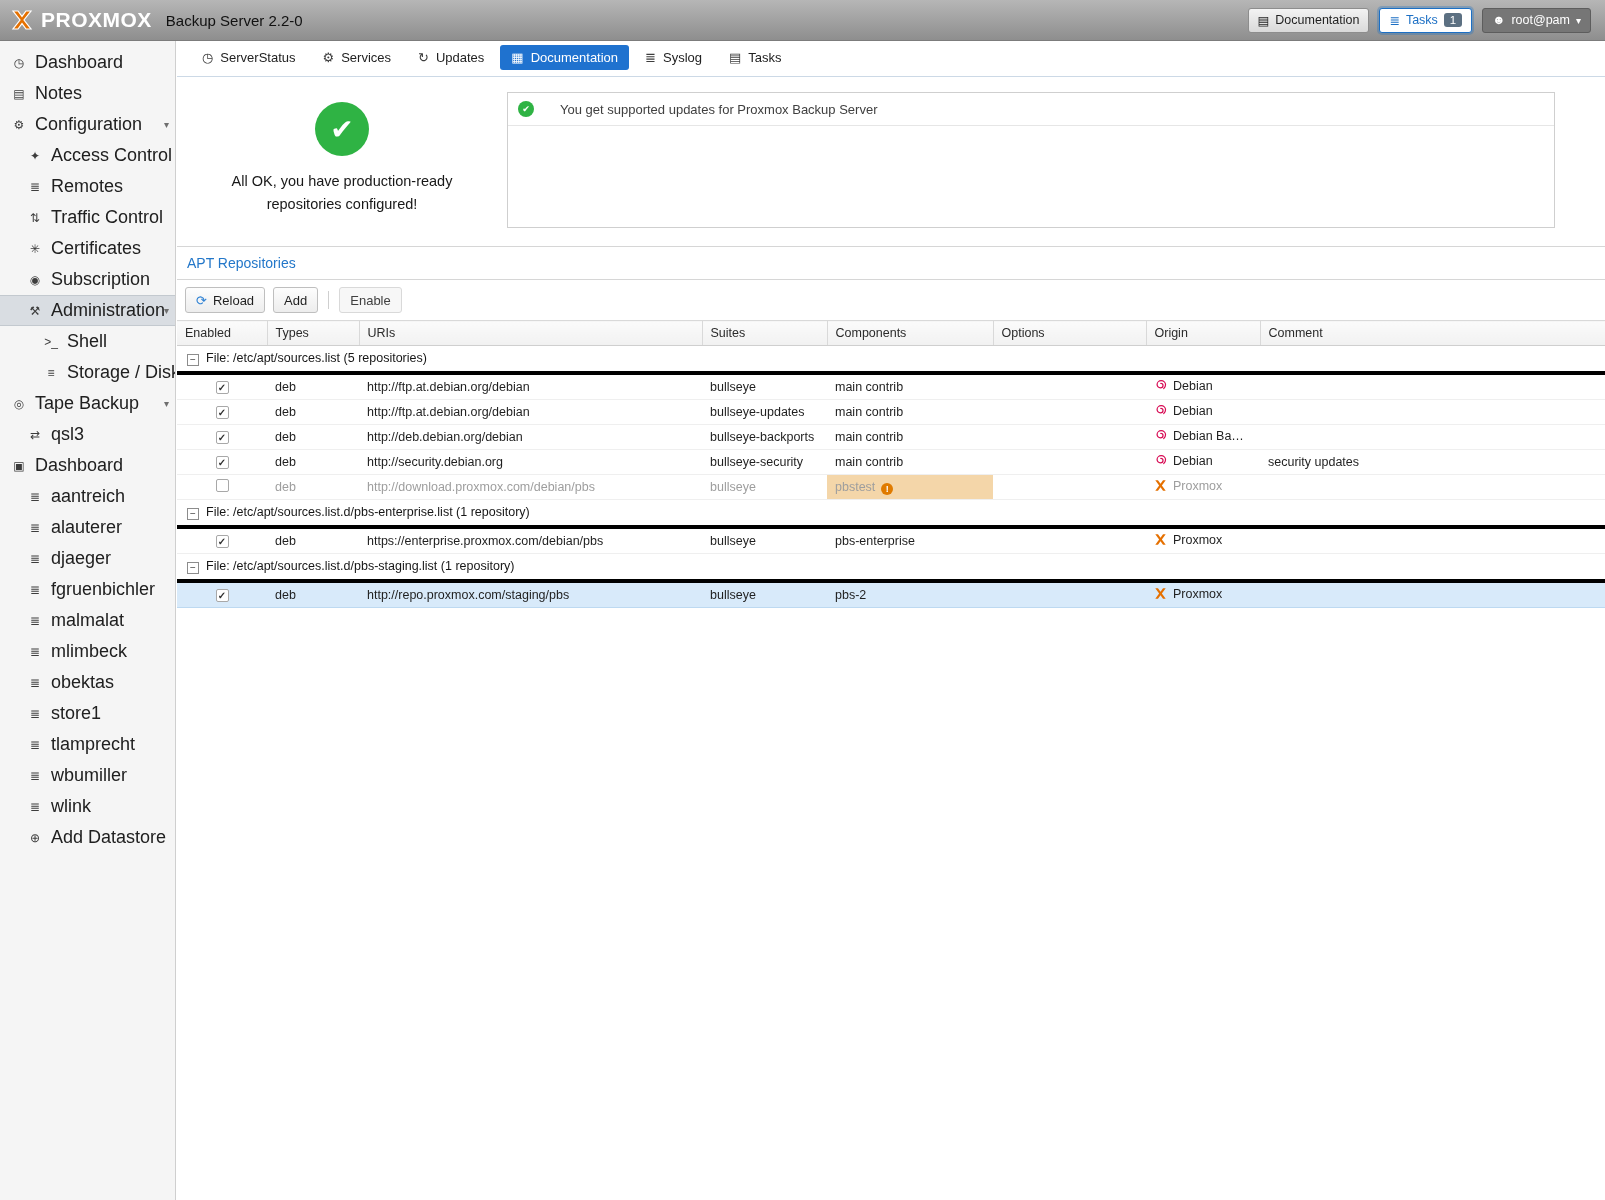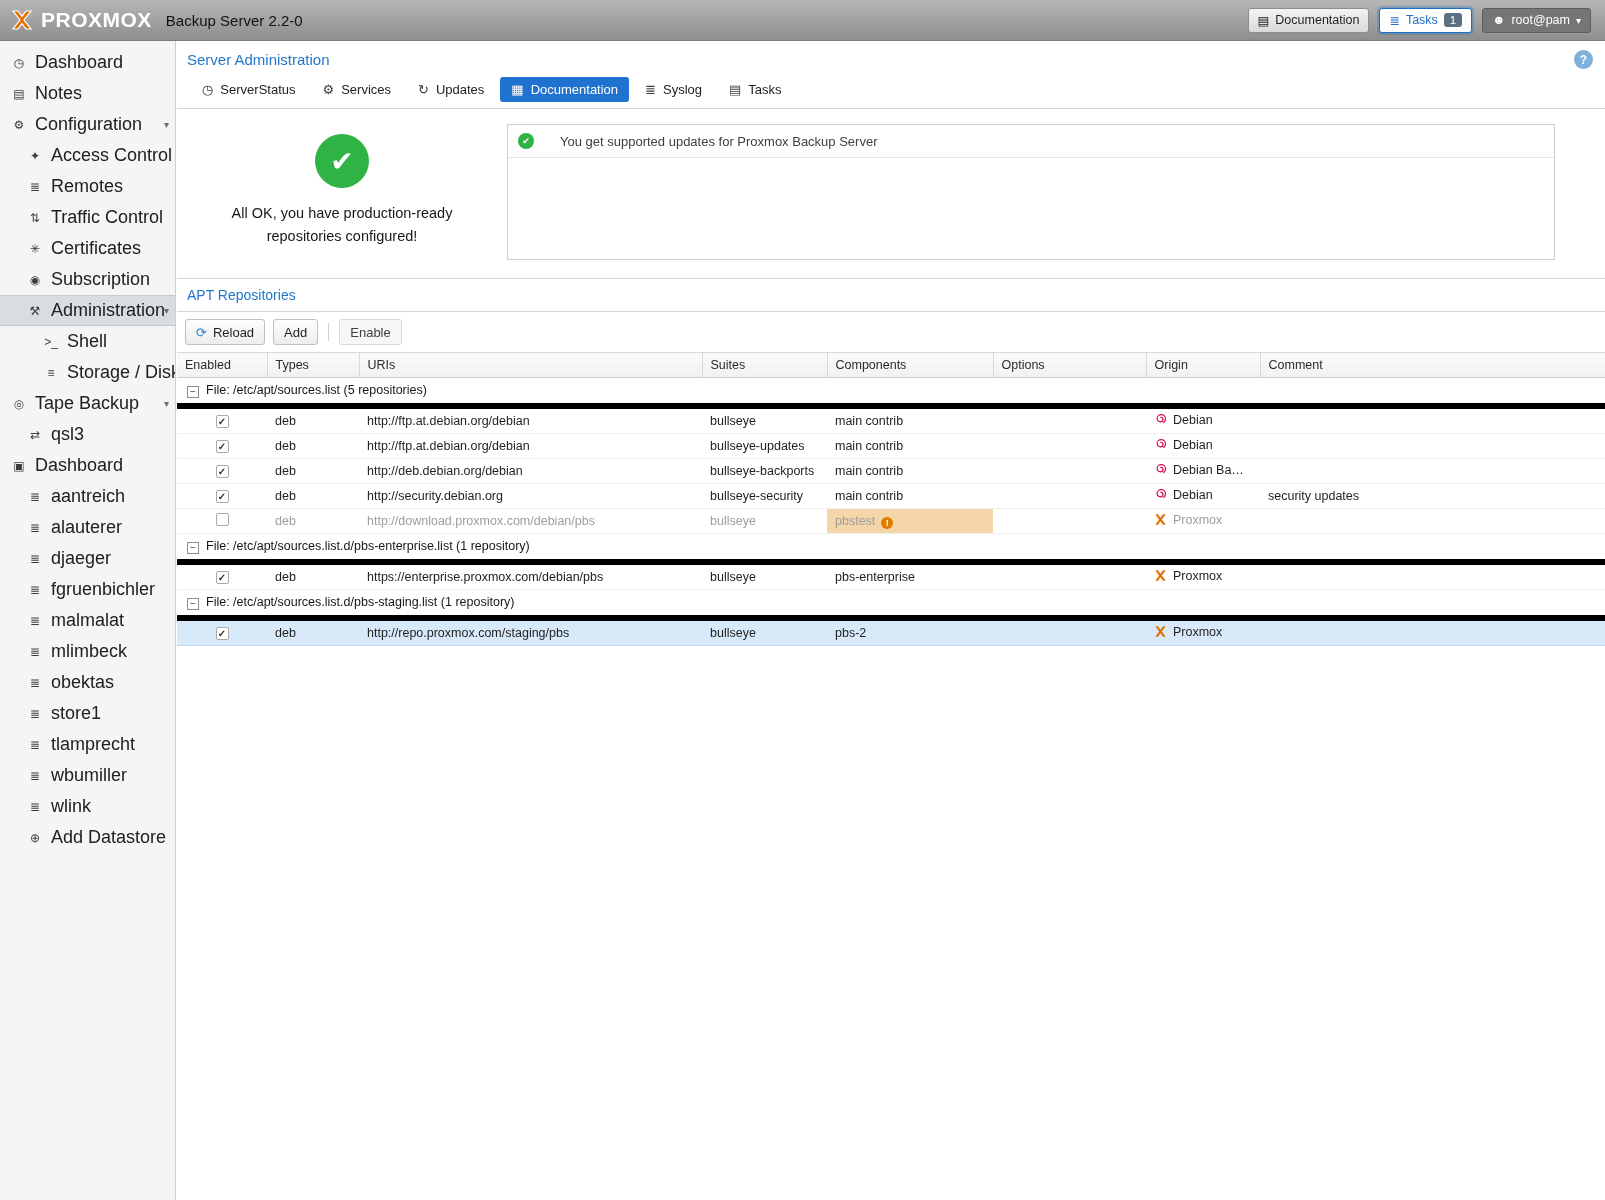--- a/index.html
+++ b/index.html
@@ -53,21 +53,21 @@
   .btn{display:inline-flex;align-items:center;gap:6px;height:26px;padding:0 10px;border:1px solid #bfbfbf;border-radius:3px;background:linear-gradient(#fdfdfd,#ededed);font-size:13px;color:#1f1f1f;cursor:pointer;font-family:"Liberation Sans",sans-serif}
   .reload-icon{color:#2f82d4;font-size:13px}
   .toolbar-sep{width:1px;height:18px;background:#cfcfcf;margin:0 2px}
   .btn.disabled{color:#404040;background:#f7f7f7;border-color:#d9d9d9;cursor:default}
 
   
   .repo-table{width:100%;border-collapse:collapse;table-layout:fixed;font-size:12.5px}
   .repo-table thead th{background:linear-gradient(#fbfbfb,#f1f1f1);border-top:1px solid #d9d9d9;border-bottom:1px solid #cfcfcf;border-right:1px solid #d9d9d9;padding:5px 8px;text-align:left;font-weight:normal;color:#2b2b2b;cursor:pointer;white-space:nowrap;overflow:hidden}
   .repo-table thead th:last-child{border-right:none}
   .repo-table tbody td{padding:4px 8px;border-bottom:1px solid #efefef;white-space:nowrap;overflow:hidden;text-overflow:ellipsis;color:#1f1f1f;height:25px}
-  tr.group-row td{padding:5px 8px 5px 10px;border-bottom:6px solid #000000;color:#161616}
+  tr.group-row td{padding:5px 8px 5px 10px;border-bottom:4px solid #000000;color:#161616}
   .collapse-box{display:inline-flex;align-items:center;justify-content:center;width:12px;height:12px;border:1px solid #8c8c8c;background:#fff;color:#444;font-size:10px;line-height:1;margin-right:7px;vertical-align:-1px;cursor:pointer}
   .checkbox{display:inline-flex;align-items:center;justify-content:center;width:13px;height:13px;border:1px solid #a8a8a8;border-radius:2px;background:#fff;color:#2f2f2f;font-size:10px;font-weight:bold;cursor:pointer}
   .cell-enabled{text-align:center}
   tr.data-row.disabled td{color:#9e9e9e}
   tr.data-row.selected td{background:#d8eafa;border-top:1px solid #bdd9f1;border-bottom:1px solid #bdd9f1}
   td.warn{background:#f4d6a9}
   .warn-icon{display:inline-flex;align-items:center;justify-content:center;width:12px;height:12px;border-radius:50%;background:#e07b00;color:#fff;font-size:9px;font-weight:bold;margin-left:6px;vertical-align:-1px}
   .origin-icon{display:inline-block;margin-right:6px;vertical-align:-2px}
   .origin-label{vertical-align:0}
 </style>
@@ -204,24 +204,20 @@
       <span class="nav-icon">≣</span>
       <span class="nav-label">wlink</span>
     </div>
     <div class="nav-item" style="padding-left: 26px;">
       <span class="nav-icon">⊕</span>
       <span class="nav-label">Add Datastore</span>
     </div>
   </nav>
 
 <main id="main">
-  <div class="content-head">
-    <span class="page-title">Server Administration</span>
-    <span class="help-btn">?</span>
-  </div>
 
   <div class="tab-bar">
       <div class="tab">
         <span class="tab-icon">◷</span>
         <span class="tab-label">ServerStatus</span>
       </div>
       <div class="tab">
         <span class="tab-icon">⚙</span>
         <span class="tab-label">Services</span>
       </div>

